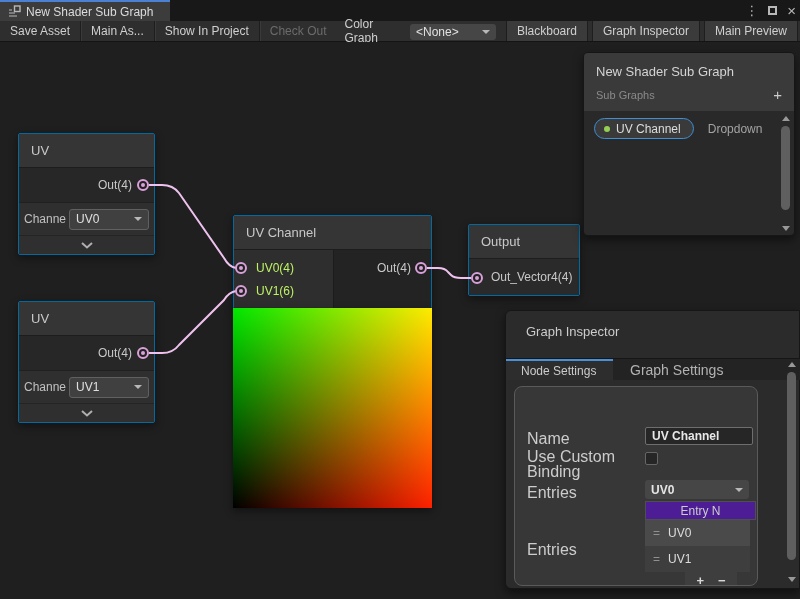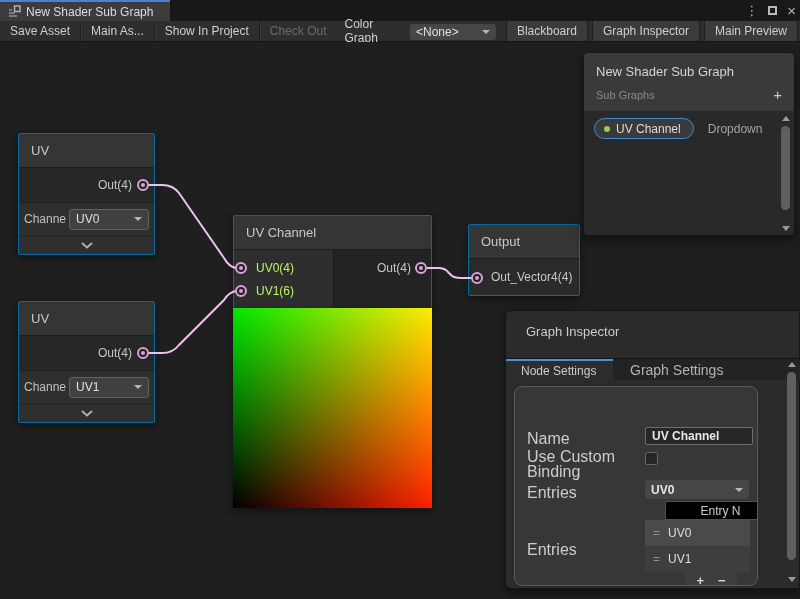--- a/index.html
+++ b/index.html
@@ -115,22 +115,22 @@
                 background:#262626; border:1px solid #6e6e6e; border-radius:2px;
                 color:#e8e8e8; font-size:12px; font-weight:bold; padding:0 6px;
                 font-family:"Liberation Sans", sans-serif; }
   .checkbox { position:absolute; left:130px; top:65px; width:13px; height:13px;
               background:#262626; border:1px solid #666; border-radius:2px; }
   .def-dd { position:absolute; left:130px; top:93px; width:104px; height:19px;
             background:#464646; border-radius:3px; display:flex; align-items:center;
             padding:0 6px; color:#e6e6e6; font-size:12px; font-weight:bold; }
   .def-dd .val { flex:1; }
   .entry-head { position:absolute; left:130px; top:114px; width:111px; height:19px;
-                background:#000000; border:1px solid #4f4f4f; display:flex; align-items:center;
-                justify-content:center; font-size:12px; color:#cccccc;margin-left:20px; }
+                background:#4c1d95; border:1px solid #4f4f4f; display:flex; align-items:center;
+                justify-content:center; font-size:12px; color:#cccccc; }
   .entry-row { position:absolute; left:130px; width:105px; height:26px; display:flex;
                align-items:center; gap:8px; padding-left:8px; font-size:12px; color:#dddddd; }
   .entry-row.r0 { top:133px; background:#4a4a4a; }
   .entry-row.r1 { top:159px; background:#3e3e3e; }
   .drag-handle { color:#909090; font-size:12px; }
   .list-foot { position:absolute; left:170px; top:185px; width:52px; height:16px; background:#3e3e3e;
                border-radius:0 0 4px 4px; display:flex; align-items:center; justify-content:center; gap:14px;
                color:#d8d8d8; font-size:13px; font-weight:bold; }
 </style>
 </head>

